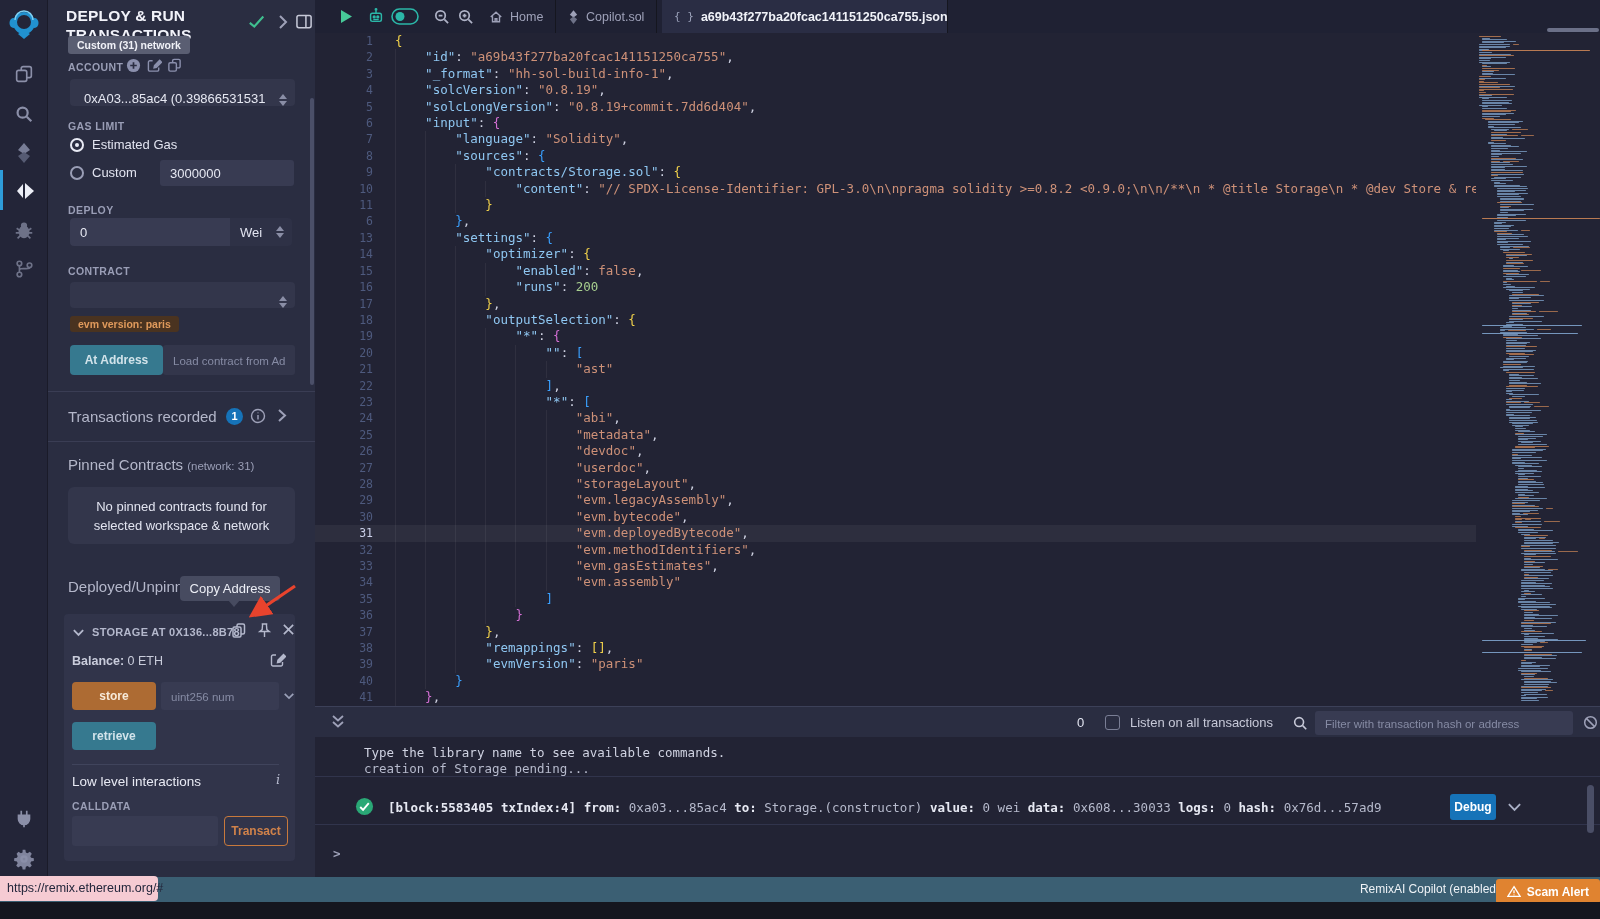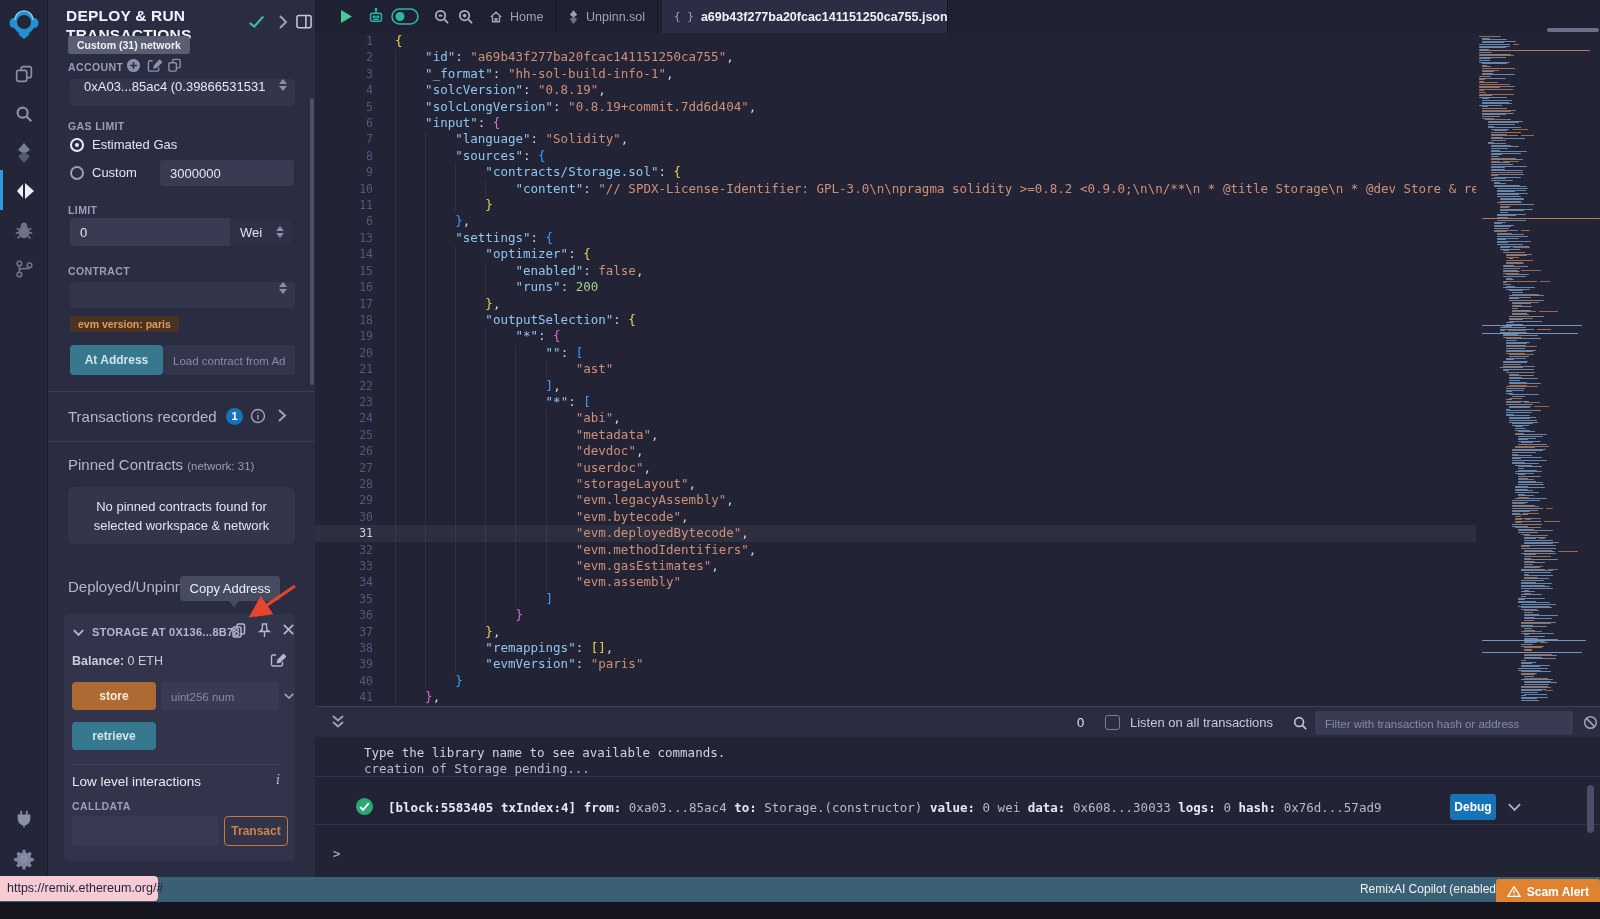--- a/index.html
+++ b/index.html
@@ -10,21 +10,21 @@
   
   .rail{position:absolute;left:0;top:0;width:48px;height:877px;background:#232538;border-right:1px solid #1a1b29}
   .rail-item{position:absolute;left:0;width:48px;height:38px;display:flex;align-items:center;justify-content:center}
   .rail-active-bar{position:absolute;left:0;width:3px;height:40px;background:#2e9cd8}
   
   .panel{position:absolute;left:48px;top:0;width:267px;height:877px;background:#2a2d41;overflow:hidden}
   .panel-title{position:absolute;left:18px;top:6px;width:190px;font-size:15.5px;font-weight:bold;line-height:19px;color:#f2f3fa;letter-spacing:.2px}
   .hdr-ic{position:absolute;top:14px}
   .net-badge{position:absolute;left:20px;top:36px;background:#5a5e72;color:#f0f1f7;font-size:10.5px;font-weight:bold;padding:3px 9px;border-radius:3px}
   .sec-label{position:absolute;font-size:10.5px;font-weight:bold;color:#9a9eb6;letter-spacing:.4px}
-  .sel{position:absolute;background:#33364b;border-radius:4px;font-size:13px;color:#e6e8f2;display:flex;align-items:flex-start}
+  .sel{position:absolute;background:#33364b;border-radius:4px;font-size:13px;color:#e6e8f2;display:flex;align-items:flex-end}
   .stepper{margin-left:auto;margin-right:8px;display:flex;flex-direction:column;gap:2px}
   .stepper i{display:block;width:0;height:0;border-left:4px solid transparent;border-right:4px solid transparent}
   .stepper .up{border-bottom:5px solid #8a8ea6}
   .stepper .dn{border-top:5px solid #8a8ea6}
   .radio{position:absolute;width:14px;height:14px;border-radius:50%;border:2px solid #9a9eb6;background:transparent}
   .radio.sel-on{border-color:#e8eaf4}
   .radio.sel-on::after{content:"";position:absolute;left:3px;top:3px;width:4px;height:4px;border-radius:50%;background:#e8eaf4}
   .inp{position:absolute;background:#383b52;border:none;border-radius:3px;color:#e6e8f2;font-size:13px;padding:8px 10px;font-family:"Liberation Sans",sans-serif;outline:none}
   .inp::placeholder{color:#868ba4;font-size:11.5px}
   .evm-badge{position:absolute;left:22px;top:316px;background:#4a3320;color:#e09a5c;font-size:10.5px;font-weight:bold;padding:2px 8px;border-radius:3px}
@@ -189,21 +189,21 @@
         </span>
     </div>
 
     <div class="sec-label" style="left:20px;top:120px">GAS LIMIT</div>
     <span class="radio sel-on" style="left:22px;top:138px"></span>
     <span class="abs" style="left:44px;top:137px;font-size:13px;color:#e2e4f0">Estimated Gas</span>
     <span class="radio" style="left:22px;top:166px"></span>
     <span class="abs" style="left:44px;top:165px;font-size:13px;color:#e2e4f0">Custom</span>
     <input class="inp" style="left: 112px; top: 160px; width: 134px; height: 26px;" value="3000000">
 
-    <div class="sec-label" style="left:20px;top:204px">LIMIT</div>
+    <div class="sec-label" style="left:20px;top:204px">DEPLOY</div>
     <div class="abs" style="left:22px;top:218px;width:222px;height:28px;border-radius:4px;overflow:hidden;display:flex">
       <input class="inp" style="position: static; width: 160px; height: 28px; border-radius: 0px;" value="0">
       <div style="width:62px;background:#2e3146;display:flex;align-items:center;font-size:13px;color:#e2e4f0">
         <span style="padding-left:10px">Wei</span>
         <span class="stepper">
             <i class="up"></i>
             <i class="dn"></i>
           </span>
       </div>
     </div>
@@ -346,21 +346,21 @@
         <svg width="14" height="14" viewBox="0 0 16 16" fill="none" stroke="#9ea1b8" stroke-width="1.6">
             <path d="M2 8 L8 2.5 L14 8 M4 7 V13.5 H12 V7 M7 13.5 V10 H9 V13.5"></path>
           </svg>
         <span>Home</span>
       </div>
       <div class="tab" style="left:241px">
         <svg width="11" height="14" viewBox="0 0 12 15">
             <path d="M6 0 L10 5 L6 8 L2 5 Z" fill="#9ea1b8"></path>
             <path d="M6 15 L2 10 L6 7 L10 10 Z" fill="#6e7288"></path>
           </svg>
-        <span>Unpinn.sol</span>
+        <span>Copilot.sol</span>
       </div>
       <div class="tab active" style="left:347px;width:286px">
         <span style="color:#9aa0b8;font-family:'DejaVu Sans Mono',monospace;font-size:11px">{&nbsp;}</span>
         <span style="font-weight:bold">a69b43f277ba20fcac141151250ca755.json</span>
         <svg width="11" height="11" viewBox="0 0 12 12" fill="none" stroke="#aab0c6" stroke-width="1.8" style="margin-left:4px">
             <path d="M1.5 1.5 L10.5 10.5 M10.5 1.5 L1.5 10.5"></path>
           </svg>
       </div>
       <div class="tab-scroll"></div>
     </div>

